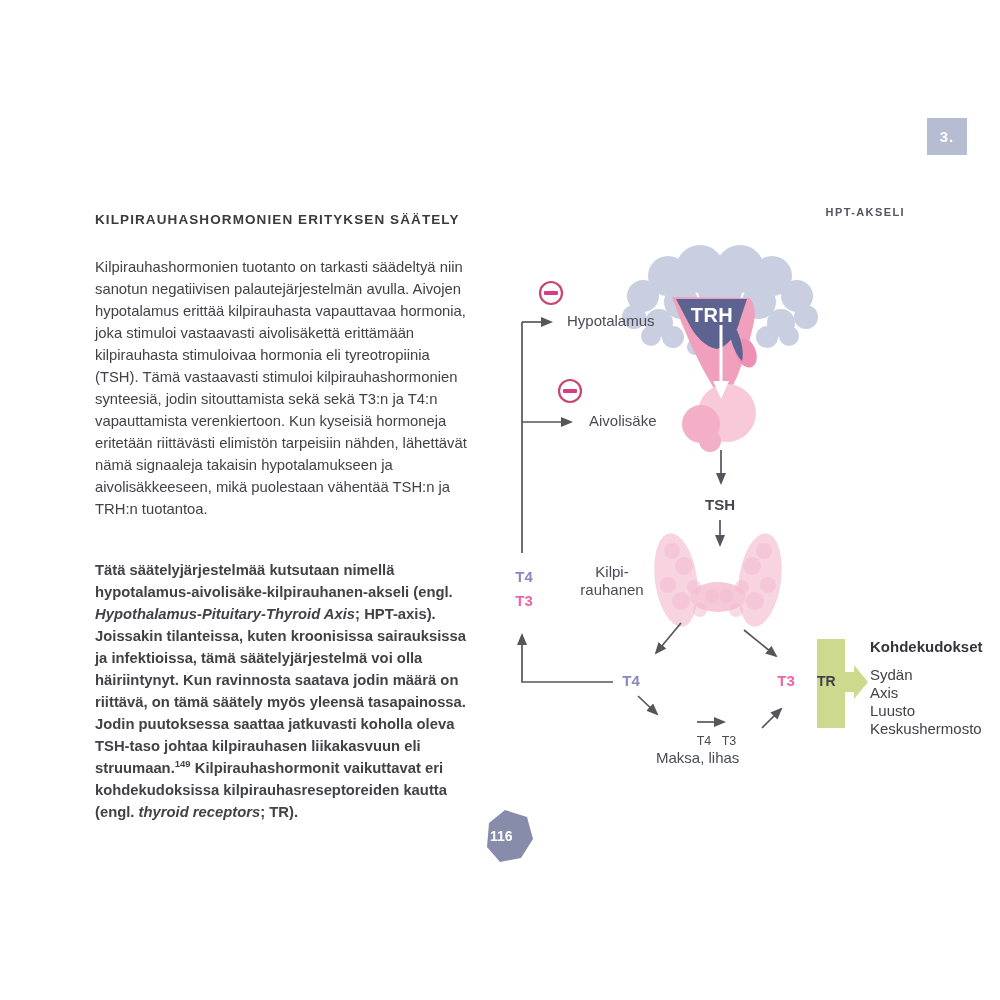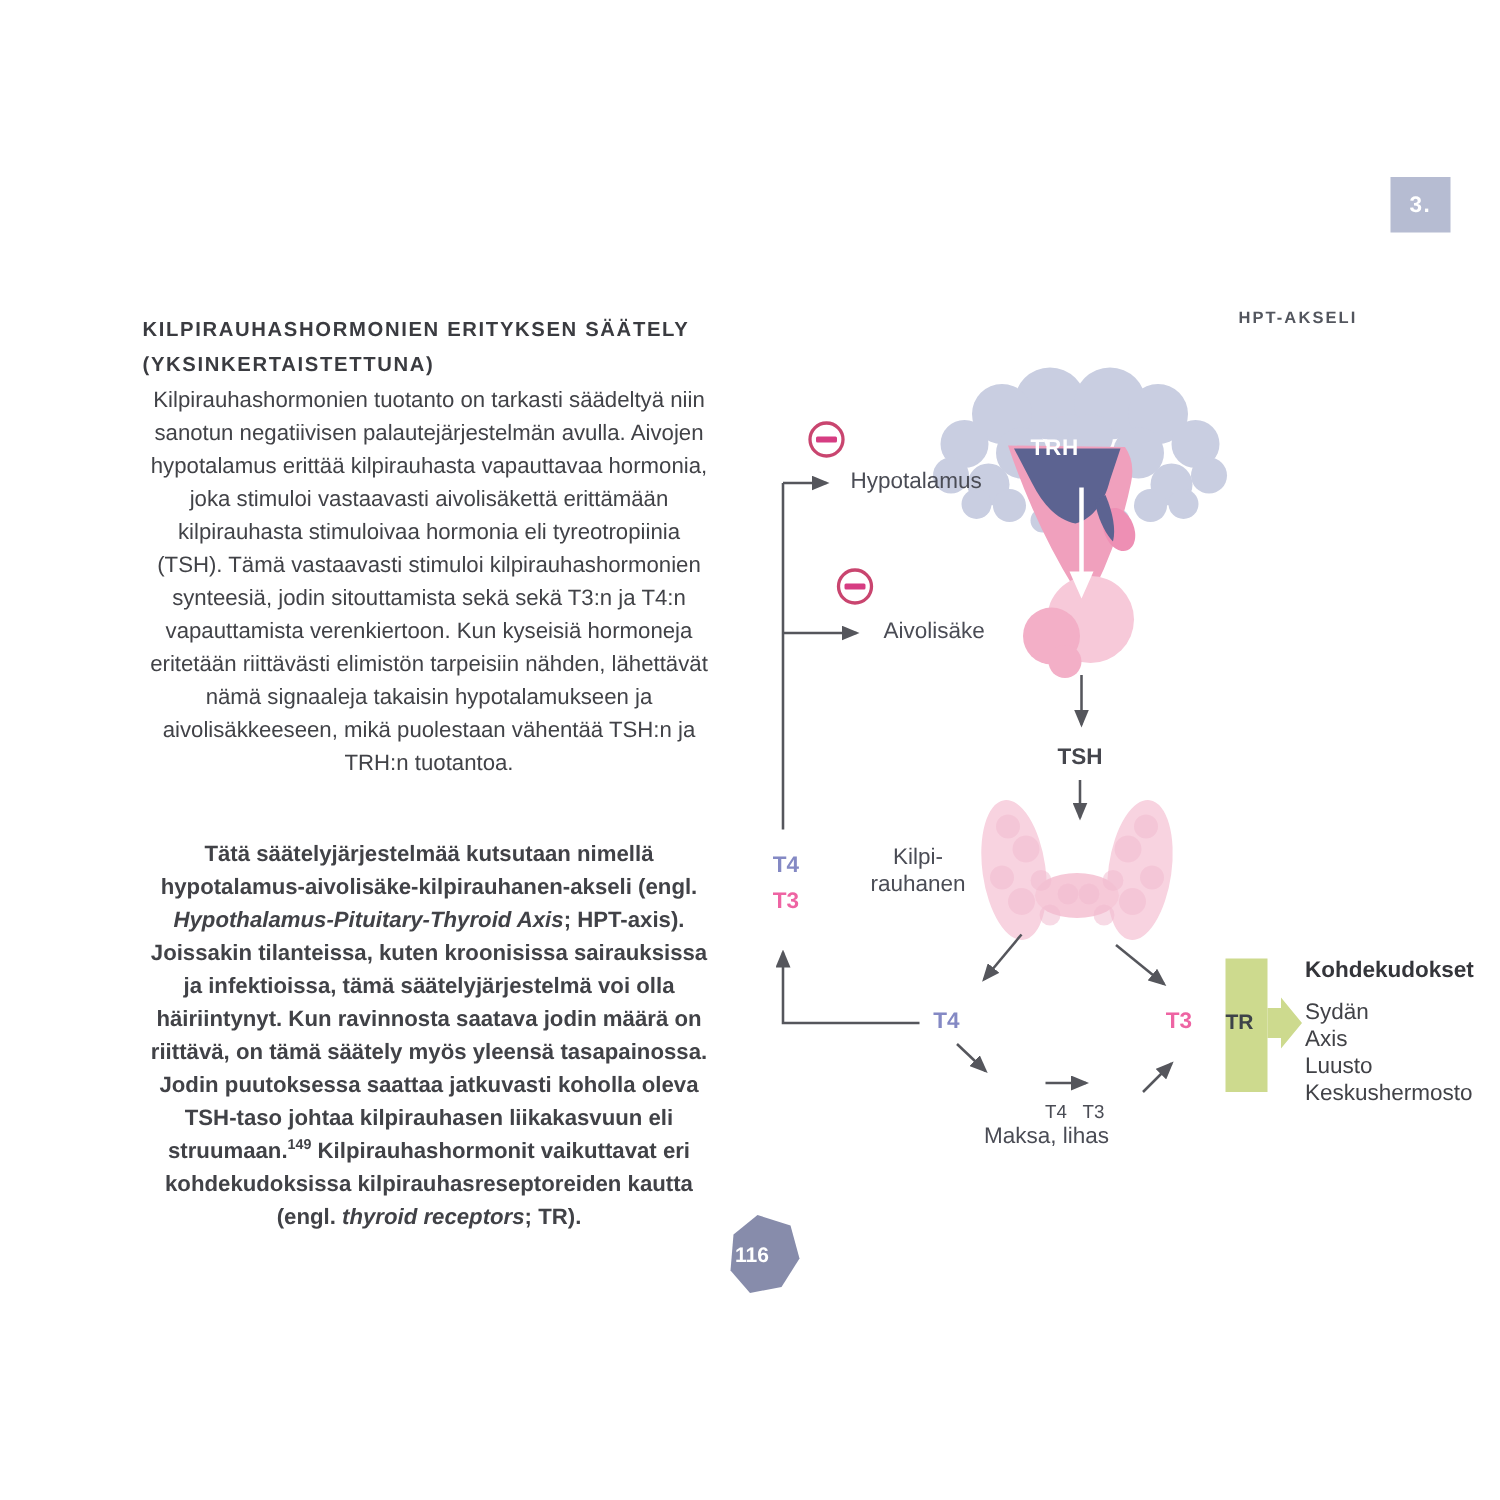--- a/index.html
+++ b/index.html
@@ -11,31 +11,31 @@
   .badge{left:927px;top:118px;width:40px;height:37px;background:#b6bcd2;color:#ffffff;
          font-size:15px;font-weight:bold;letter-spacing:1px;display:flex;align-items:center;justify-content:center;}
 
   
   .hpt{left:760px;top:206px;width:145px;text-align:right;font-size:11px;font-weight:bold;
        letter-spacing:1.4px;color:#53565e;}
 
   
   .heading{left:95px;top:208px;width:420px;font-size:13.5px;font-weight:bold;letter-spacing:1.1px;
            color:#3a3b40;line-height:23px;}
-  .bodytext{left:95px;top:256px;width:382px;color:#414247;text-align:center;}
+  .bodytext{left:95px;top:256px;width:382px;color:#414247;}
   .bodytext p{margin:0;font-size:14.8px;line-height:22px;}
   .bodytext p + p{margin-top:39px;font-weight:bold;}
   .bodytext .it{font-style:italic;}
   .bodytext sup{font-size:9.5px;line-height:0;}
 
   
   .dlabel{font-size:15px;font-weight:500;color:#4a4c55;}
   .lbl-hypotalamus{left:567px;top:312px;}
   .lbl-aivolisake{left:589px;top:412px;}
-  .lbl-trh{left:687px;top:290px;width:50px;font-size:15px;font-weight:bold;
+  .lbl-trh{left:687px;top:304px;width:50px;text-align:center;font-size:20px;font-weight:bold;
            color:#ffffff;letter-spacing:.5px;}
   .lbl-tsh{left:698px;top:496px;width:44px;text-align:center;font-size:15px;font-weight:bold;color:#45464d;}
   .lbl-thyroid{left:570px;top:563px;width:84px;text-align:center;line-height:18px;}
   .hormone{width:28px;text-align:center;font-size:15px;font-weight:bold;}
   .t4{color:#8489c4;} .t3{color:#ee64a3;}
   .t4-feedback{left:510px;top:568px;} .t3-feedback{left:510px;top:592px;}
   .t4-blood{left:617px;top:672px;}   .t3-blood{left:772px;top:672px;}
   .conv-small{width:24px;text-align:center;font-size:12.5px;font-weight:500;color:#4a4c55;}
   .conv-t4{left:692px;top:734px;} .conv-t3{left:717px;top:734px;}
   .conv-site{left:656px;top:749px;width:124px;text-align:left;font-size:15px;color:#4a4c55;}
@@ -159,21 +159,20 @@
   </svg>
 
   <div class="abs badge">
     <span>3.</span>
   </div>
 
   <div class="abs hpt">HPT-AKSELI</div>
 
   <div class="abs heading">
     <div>KILPIRAUHASHORMONIEN ERITYKSEN SÄÄTELY</div>
-    <div>(YKSINKERTAISTETTUNA)</div>
   </div>
 
   <div class="abs bodytext">
     <p>Kilpirauhashormonien tuotanto on tarkasti säädeltyä niin sanotun negatiivisen palautejärjestelmän avulla. Aivojen hypotalamus erittää kilpirauhasta vapauttavaa hormonia, joka stimuloi vastaavasti aivolisäkettä erittämään kilpirauhasta stimuloivaa hormonia eli tyreotropiinia (TSH). Tämä vastaavasti stimuloi kilpirauhashormonien synteesiä, jodin sitouttamista sekä sekä T3:n ja T4:n vapauttamista verenkiertoon. Kun kyseisiä hormoneja eritetään riittävästi elimistön tarpeisiin nähden, lähettävät nämä signaaleja takaisin hypotalamukseen ja aivolisäkkeeseen, mikä puolestaan vähentää TSH:n ja TRH:n tuotantoa.</p>
     <p><span>Tätä säätelyjärjestelmää kutsutaan nimellä hypotalamus-aivolisäke-kilpirauhanen-akseli (engl. </span><span class="it">Hypothalamus-Pituitary-Thyroid Axis</span><span>; HPT-axis). Joissakin tilanteissa, kuten kroonisissa sairauksissa ja infektioissa, tämä säätelyjärjestelmä voi olla häiriintynyt. Kun ravinnosta saatava jodin määrä on riittävä, on tämä säätely myös yleensä tasapainossa. Jodin puutoksessa saattaa jatkuvasti koholla oleva TSH-taso johtaa kilpirauhasen liikakasvuun eli struumaan.</span><sup>149</sup><span> Kilpirauhashormonit vaikuttavat eri kohdekudoksissa kilpirauhasreseptoreiden kautta (engl. </span><span class="it">thyroid receptors</span><span>; TR).</span></p>
   </div>
 
   <div class="abs dlabel lbl-hypotalamus">Hypotalamus</div>
   <div class="abs dlabel lbl-aivolisake">Aivolisäke</div>
   <div class="abs lbl-trh">TRH</div>

